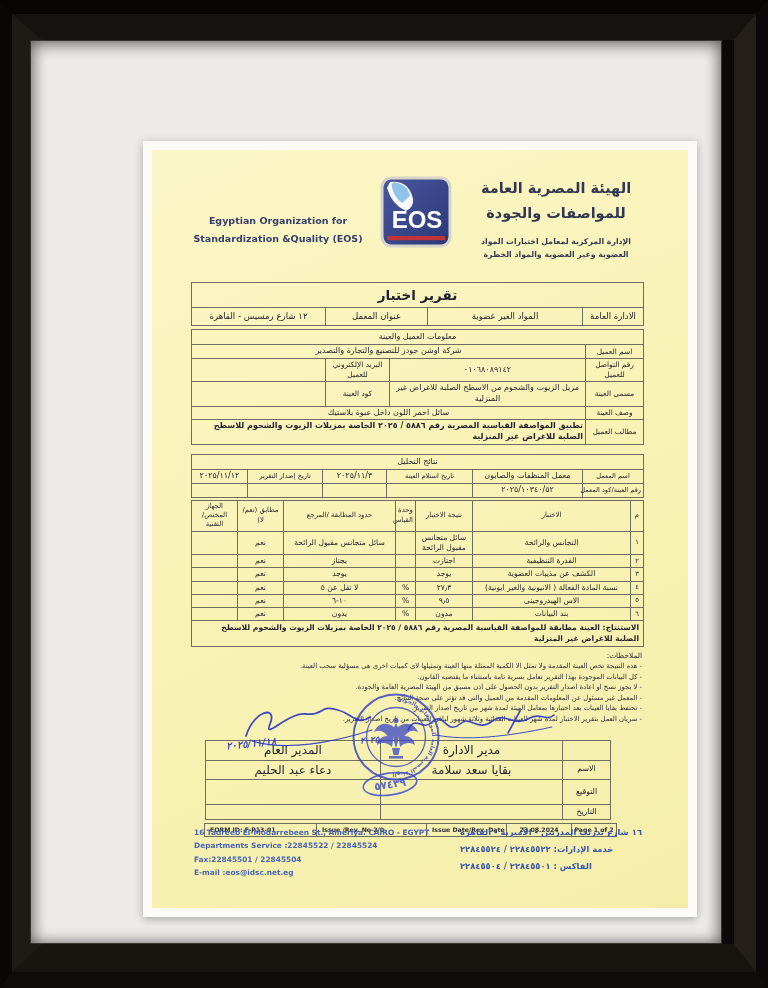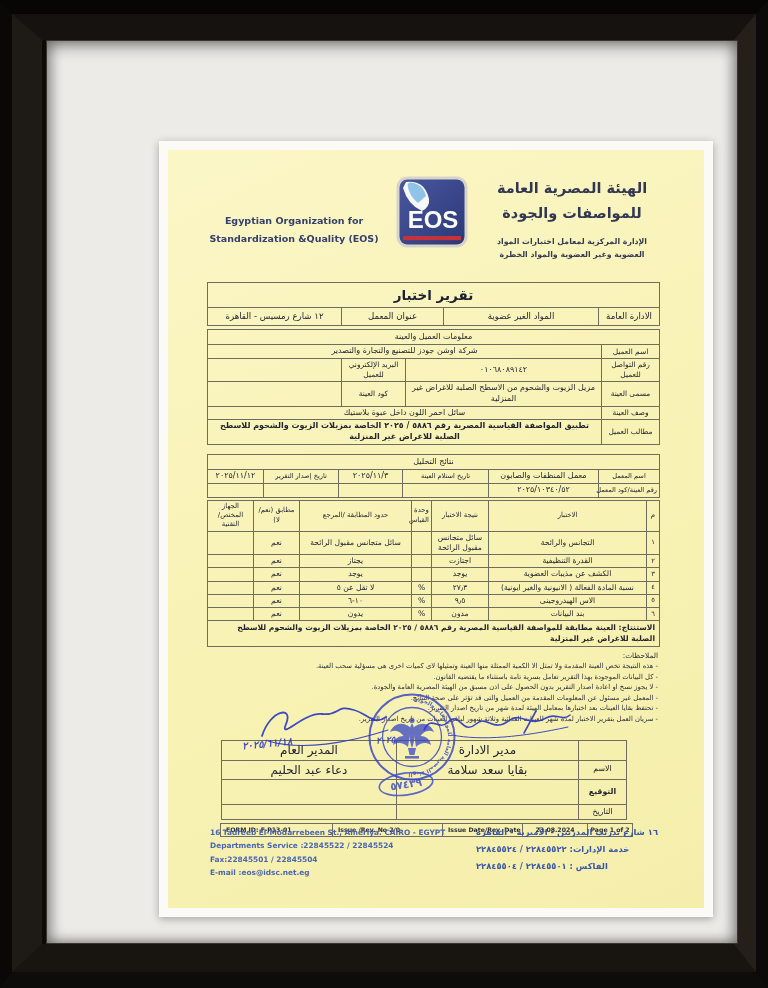--- a/index.html
+++ b/index.html
@@ -8,21 +8,21 @@
     background:#0b0a09;
     font-family:"DejaVu Sans",sans-serif;
   }
   
   .bevel1{position:absolute;inset:0;border-style:solid;
     border-width:14px 12px 16px 12px;
     border-color:#070605 #0c0a09 #0e0c0a #090807;}
   .bevel2{position:absolute;inset:14px 12px 16px 12px;border-style:solid;
     border-width:26px 22px 28px 30px;
     border-color:#161210 #242019 #18140f #1e1a16;}
-  .mat{position:absolute;left:46px;top:40px;width:692px;height:904px;
+  .mat{position:absolute;left:30px;top:40px;width:692px;height:904px;
     background:#ecebe8;
     box-shadow:inset 0 0 0 1px #39342e, inset 0 8px 14px rgba(0,0,0,.30),
                inset 0 -6px 12px rgba(0,0,0,.18), inset 8px 0 12px rgba(0,0,0,.20),
                inset -8px 0 12px rgba(0,0,0,.20);}
   
   .photo{position:absolute;left:113px;top:101px;width:554px;height:776px;
     background:#fbfaf6;box-shadow:0 2px 8px rgba(0,0,0,.30);}
   .doc{position:absolute;left:9px;top:9px;width:536px;height:758px;
     background:linear-gradient(155deg,#fbf6c6 0%,#f8f2b4 55%,#f5eeab 100%);
     color:#23252e;}
@@ -38,42 +38,42 @@
     color:#33406d;line-height:18px;direction:ltr;}
 
   
   table{border-collapse:collapse;table-layout:fixed;width:452px;}
   td{border:1px solid #6f6e5e;padding:1px 2px;font-size:8px;line-height:1.35;
      text-align:center;vertical-align:middle;color:#22242e;}
   .tt{font-size:13.5px;font-weight:700;padding:3px 2px;color:#1e2130;}
   .admin td{font-size:8.6px;height:15px;}
   .band{font-size:8px;height:12px;}
   .lbl{font-size:7.4px;}
-  .bold{font-weight:700;}
+  .bold{font-weight:700;text-align:right;}
   .t-client{margin-top:3px;}
   .t-results{margin-top:9px;}
   .t-results .lbl2{font-size:6.6px;white-space:nowrap;}
   .t-tests{margin-top:2px;}
   .t-tests td{font-size:7.6px;}
   .t-tests .th td{font-size:6.9px;height:22px;}
   .t-tests .c-num{font-size:6.8px;}
   .concl{text-align:right;font-weight:700;font-size:7.4px;padding:2px 4px;}
 
   
   .notes{margin-top:3px;font-size:6.8px;color:#2b2d3a;line-height:1.55;padding-right:2px;}
   .notes .nt{font-size:7.4px;}
   .note-line::before{content:"- ";}
   .note-line{text-align:right;}
 
   
   .t-sign{width:405px;margin:16px 33px 0 0;}
   .t-sign td{font-size:12px;}
   .t-sign .hd{height:13px;font-size:8.4px;}
   .t-sign .rl{font-size:7.8px;}
-  .row-sig td{height:22px;font-weight:bold;}
+  .row-sig td{height:22px;}
   .row-date td{height:12px;}
 
   .t-form{width:412px;margin:3px 27px 0 0;direction:ltr;}
   .t-form td{font-size:6.2px;font-weight:700;height:10px;color:#2a2c38;white-space:nowrap;overflow:hidden;}
   .t-form .l{text-align:left;padding-left:5px;}
 
   
   .footer{position:absolute;top:648px;left:2px;right:2px;display:flex;justify-content:space-between;}
   .f-ar{text-align:left;font-size:8.4px;font-weight:700;color:#3a57ae;line-height:2.0;direction:rtl;}
   .f-en{direction:ltr;text-align:left;font-size:7.4px;font-weight:700;color:#4a66b2;line-height:1.8;margin-top:2px;}

